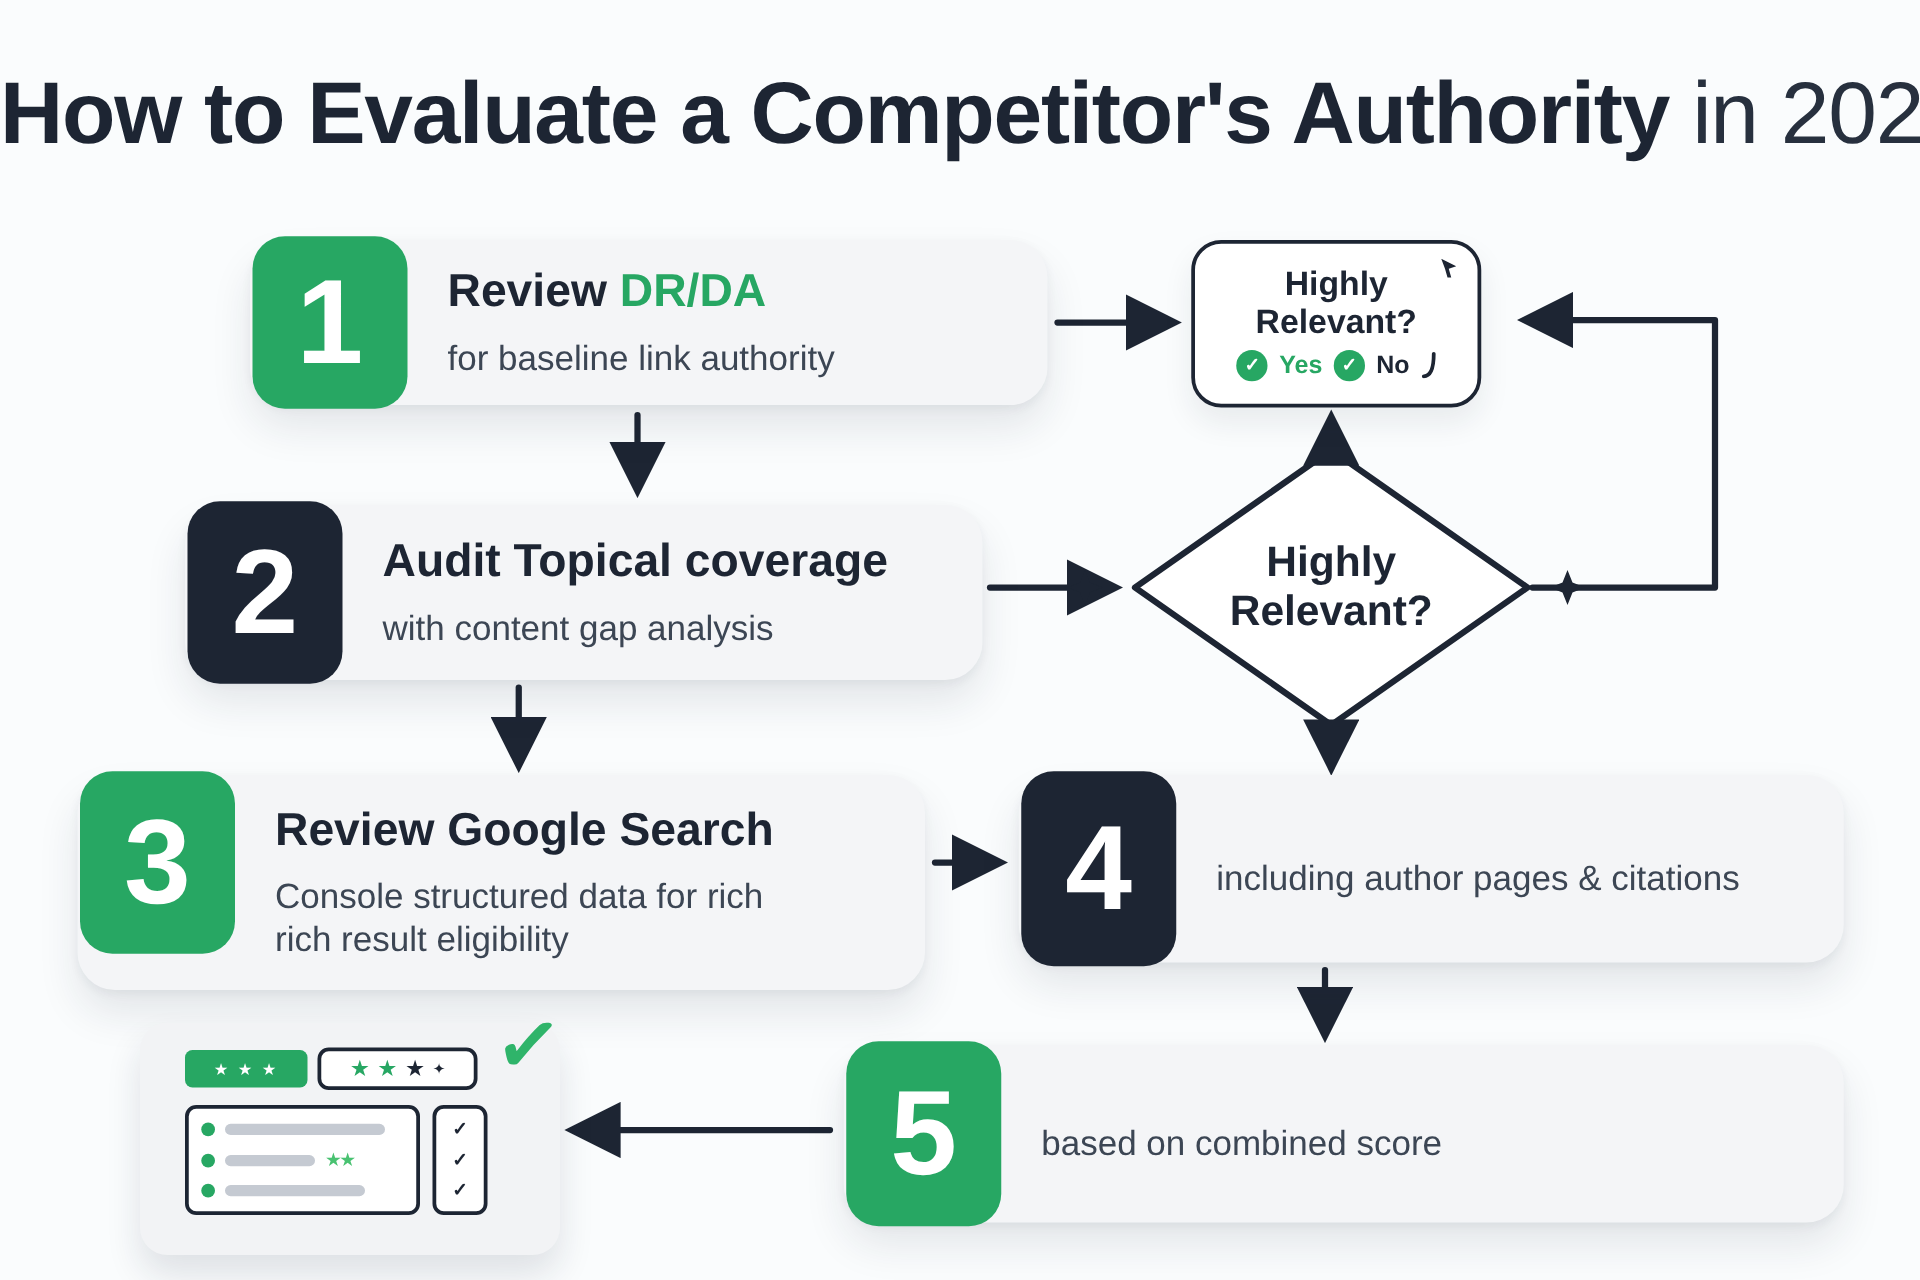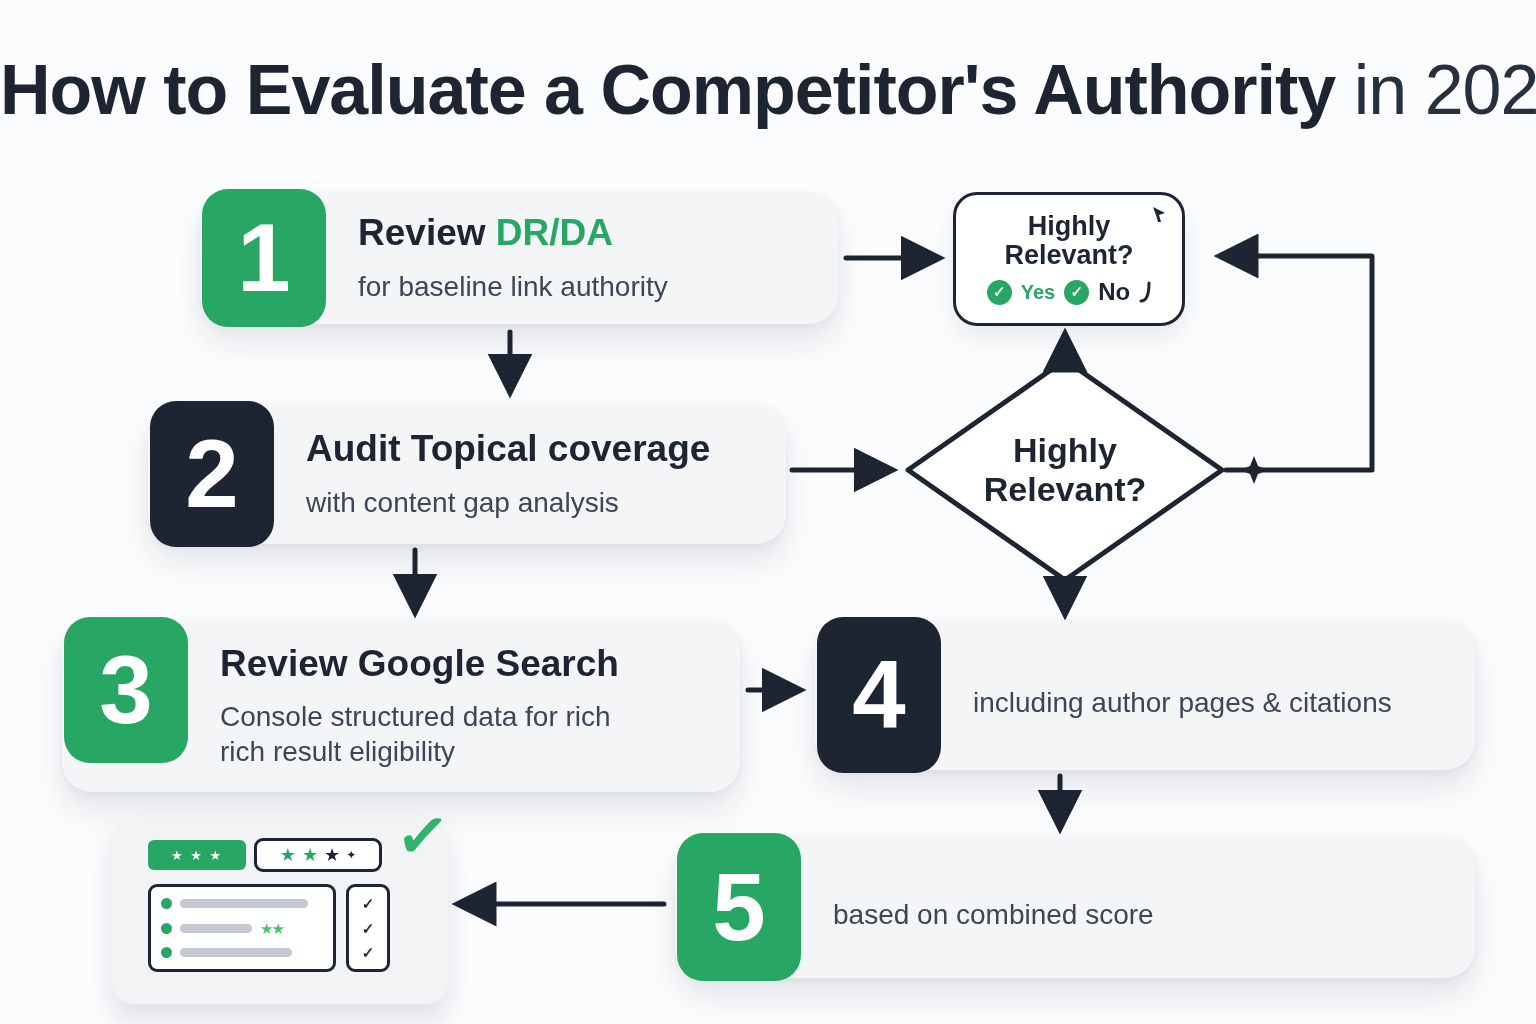--- a/index.html
+++ b/index.html
@@ -39,21 +39,21 @@
   .decision-box{position:absolute;left:953px;top:192px;width:232px;height:134px;
         background:#fff;border:3px solid var(--dark-navy);border-radius:24px;
         box-shadow:0 12px 24px rgba(25,35,55,.08);
         display:flex;flex-direction:column;align-items:center;justify-content:center;gap:8px;}
   .decision-title{width:175px;text-align:center;font-size:27px;font-weight:800;
         color:var(--text-dark);line-height:1.08;}
   .yn-row{display:flex;align-items:center;gap:9px;}
   .check-circle{width:25px;height:25px;border-radius:50%;background:var(--green);
         color:#fff;font-size:15px;font-weight:700;display:flex;align-items:center;justify-content:center;}
   .yn-yes{font-size:20px;font-weight:800;color:var(--green);}
-  .yn-no{font-size:24px;font-weight:800;color:var(--text-dark);}
+  .yn-no{font-size:20px;font-weight:800;color:var(--text-dark);}
   .cursor-icon{position:absolute;right:16px;top:12px;}
 
   
   .diamond-wrap{position:absolute;left:905px;top:355px;width:320px;height:230px;}
   .diamond-label{position:absolute;left:0;top:0;width:100%;height:100%;
         display:flex;align-items:center;justify-content:center;}
   .diamond-label span{display:block;width:185px;text-align:center;font-size:34px;
         font-weight:800;color:var(--text-dark);line-height:1.15;}
 
   

